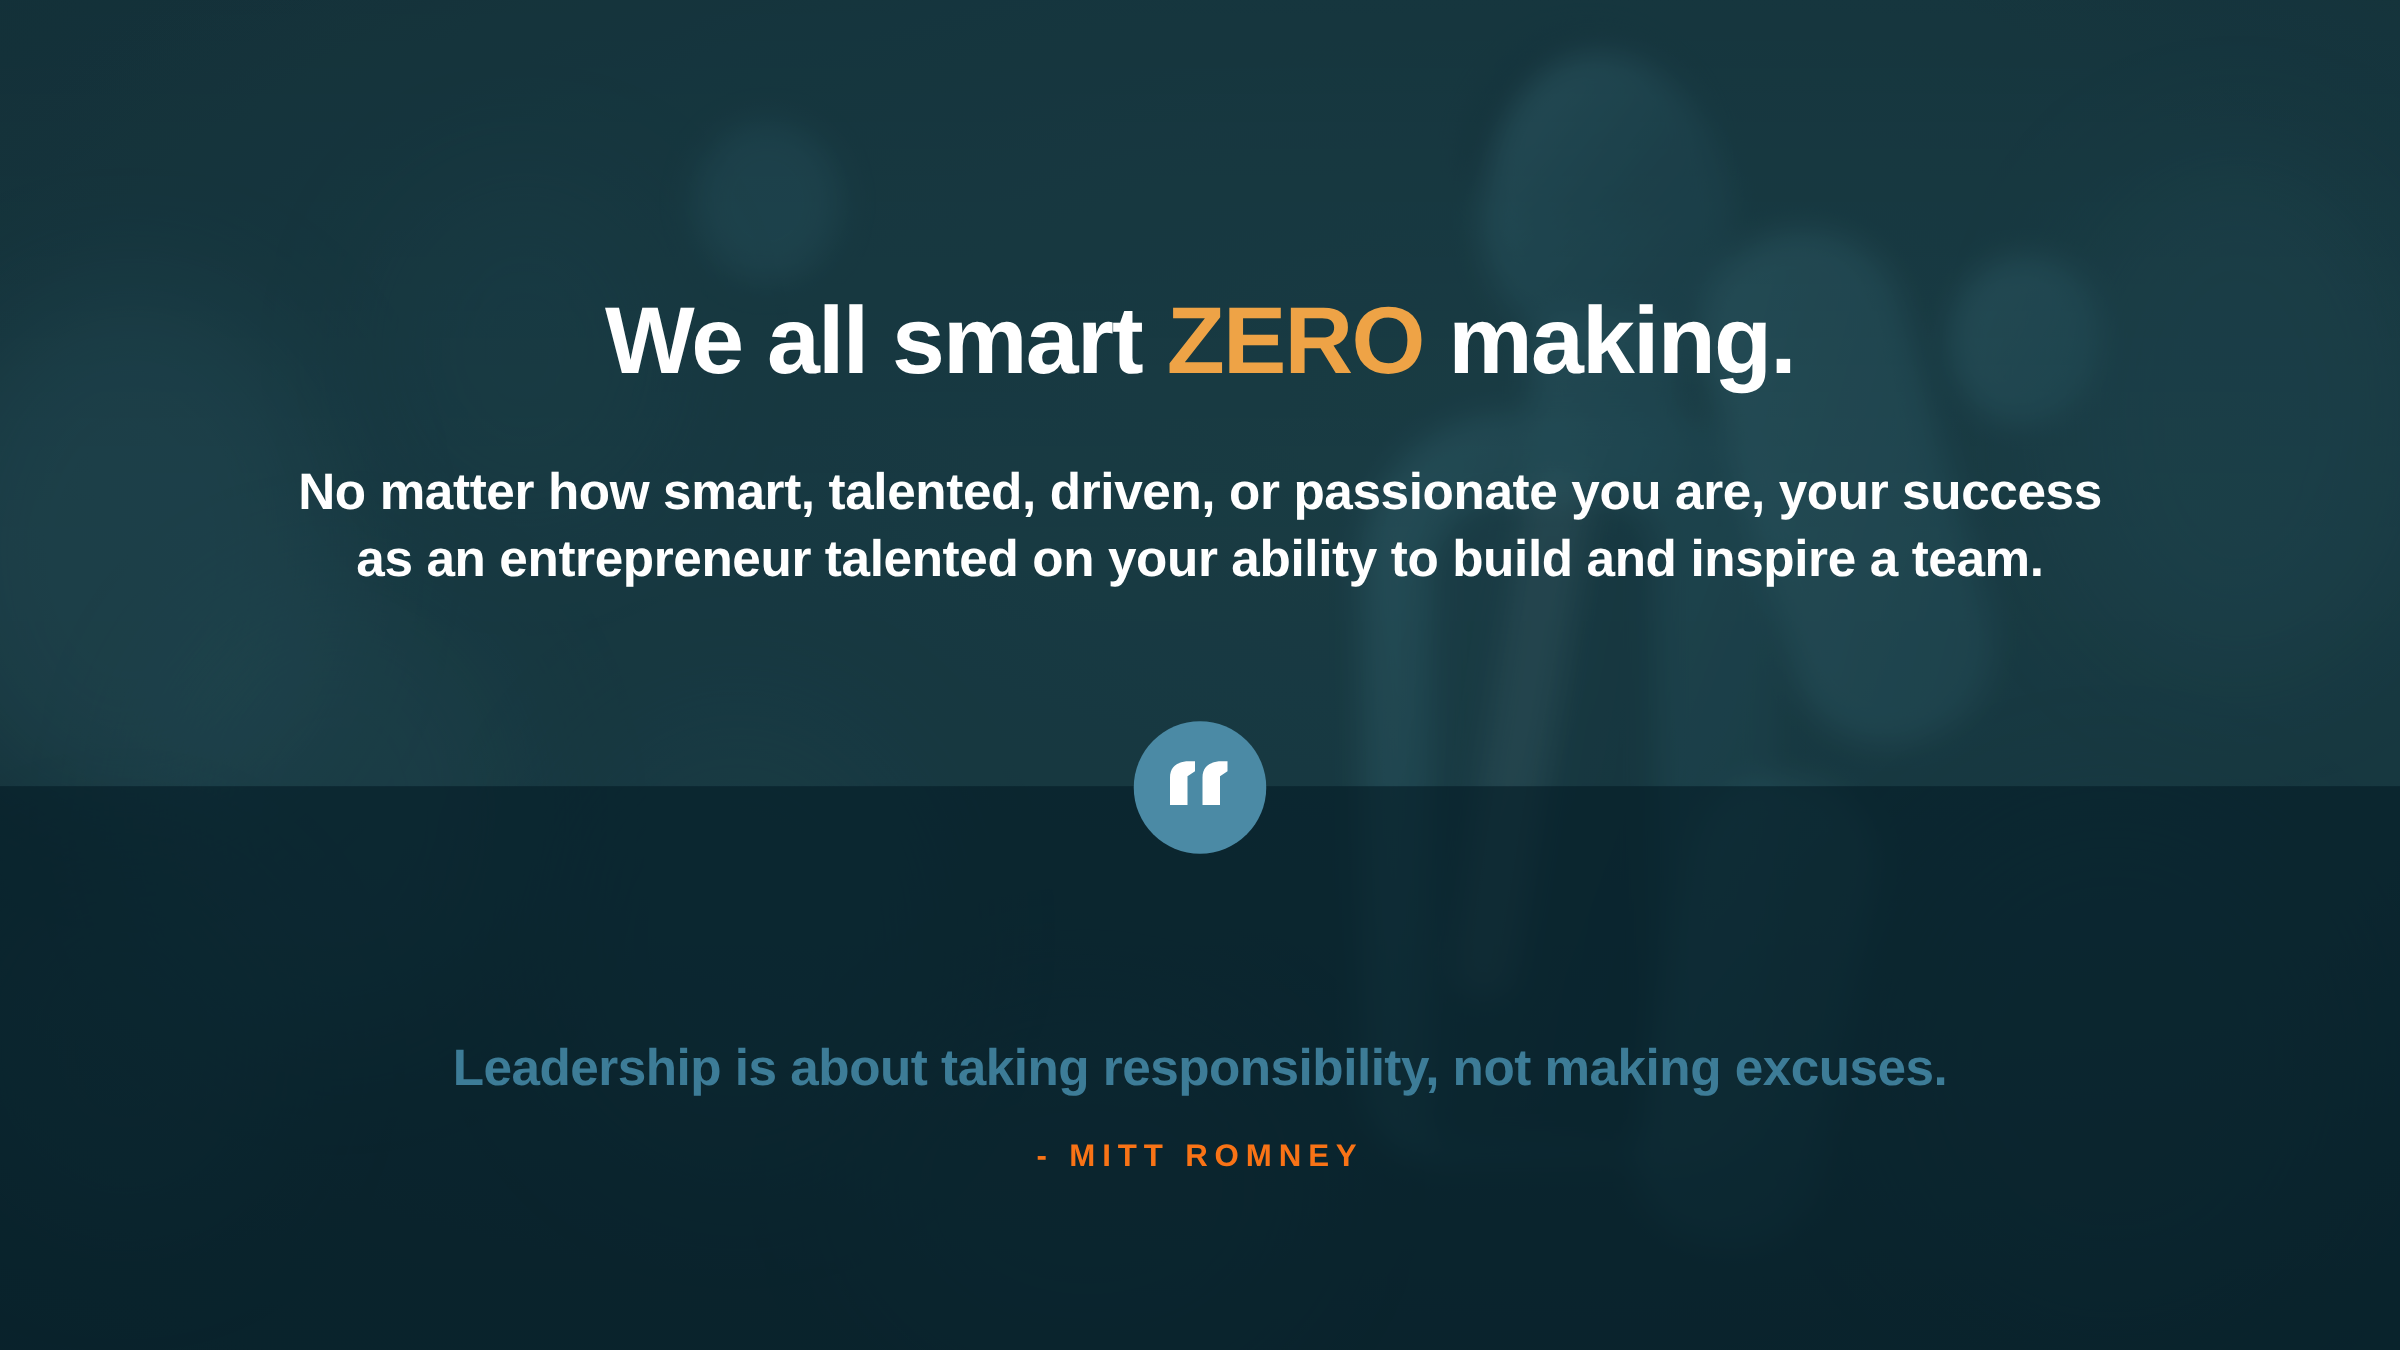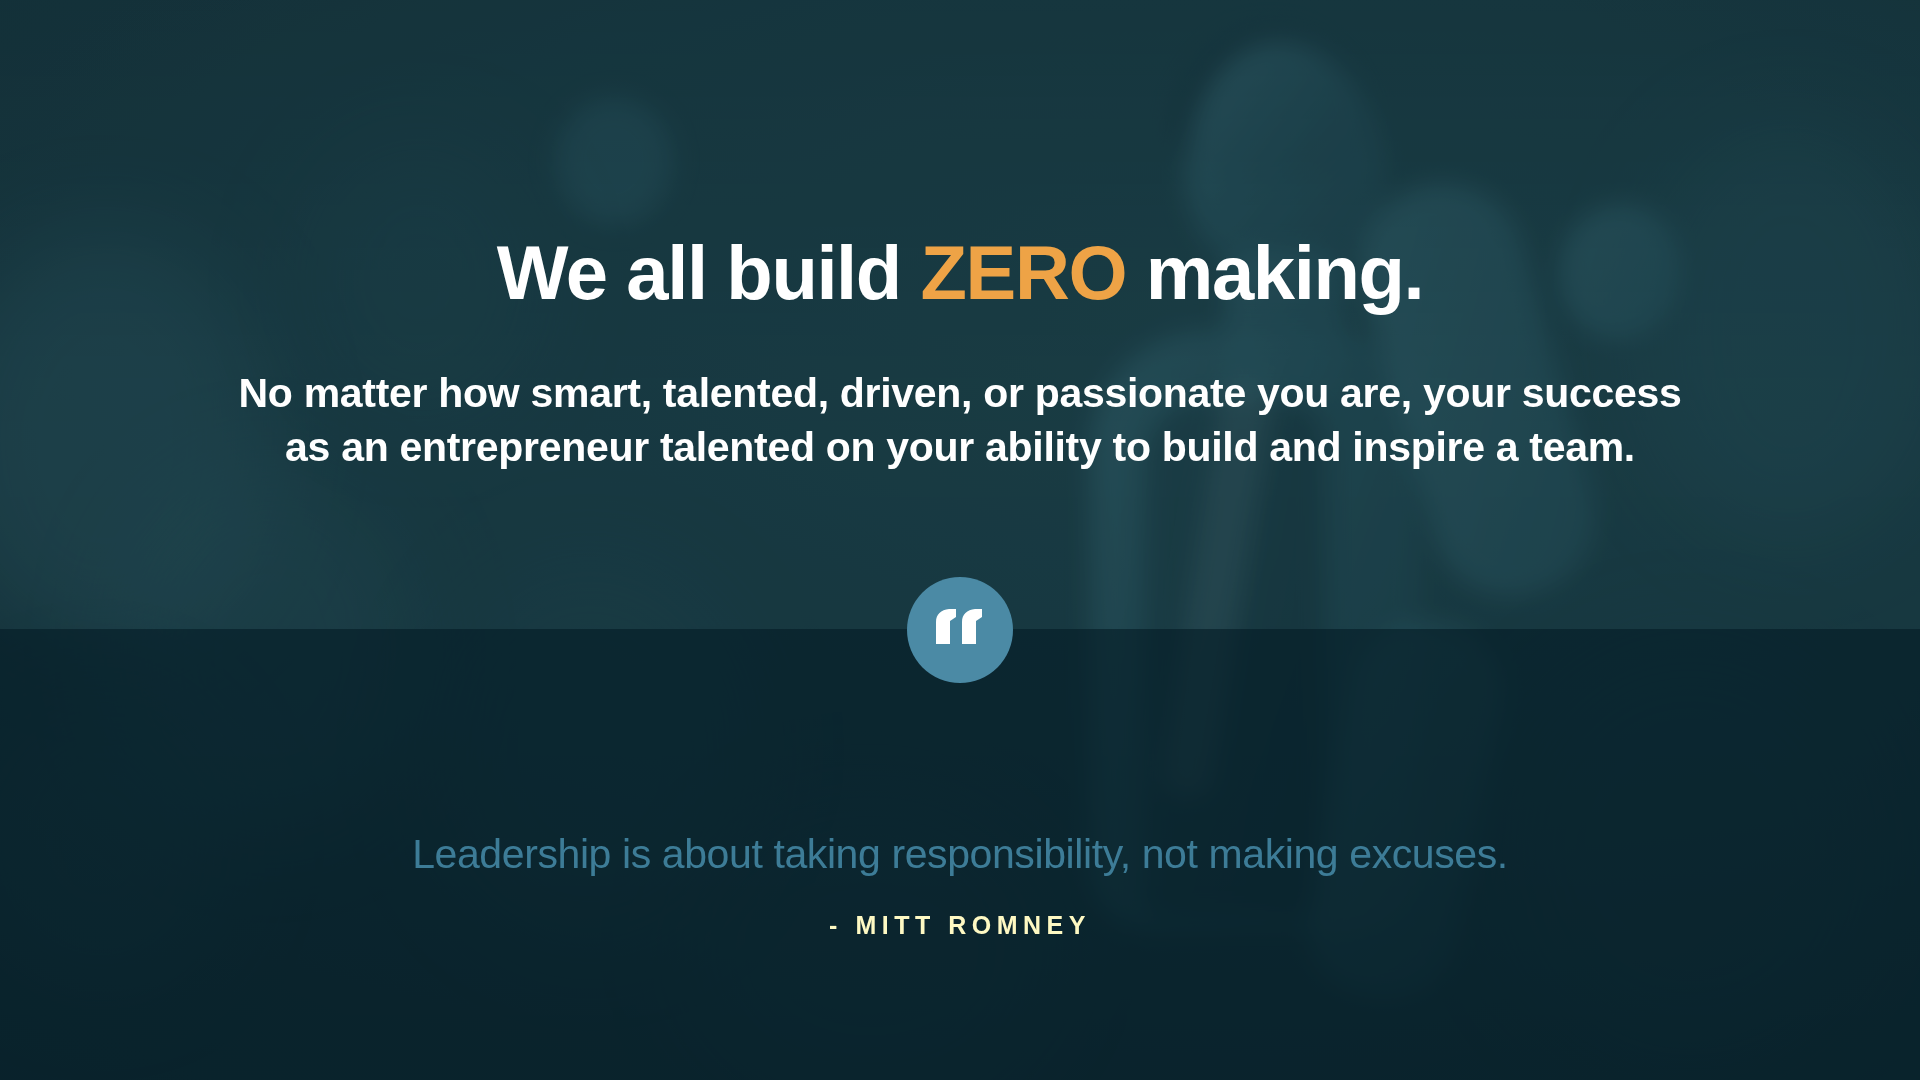--- a/index.html
+++ b/index.html
@@ -171,35 +171,35 @@
     display:block;
     margin-top:-4px;
   }
 
   .pullquote{
     position:absolute;left:50%;top:790px;
     transform:translateX(-50%);
     width:1760px;
     text-align:center;
     font-size:41px;
-    font-weight:400;
+    font-weight:700;
     letter-spacing:-.4px;
     color:#3d7c97;
     white-space:nowrap;
   }
 
   .attribution{
     position:absolute;left:50%;top:886px;
     transform:translateX(-50%);
     width:1200px;
     text-align:center;
     font-size:25px;
     font-weight:600;
     letter-spacing:5.5px;
-    color:#fef9c3;
+    color:#f97316;
   }
 </style>
 </head>
 <body>
 
 <div class="slide">
 
   <div class="bg-photo">
     <div class="bg-base"></div>
 
@@ -227,21 +227,21 @@
 
     <div class="bg-tint"></div>
     <div class="bg-vignette"></div>
   </div>
 
   <div class="panel-top"></div>
   <div class="panel-bottom"></div>
 
   <div class="content">
 
-    <h1 class="headline"><span class="hl-before">We all build </span><span class="hl-accent">ZERO</span><span class="hl-after"> making.</span></h1>
+    <h1 class="headline"><span class="hl-before">We all smart </span><span class="hl-accent">ZERO</span><span class="hl-after"> making.</span></h1>
 
     <p class="subhead">
       <span class="sub-line">No matter how smart, talented, driven, or passionate you are, your success</span>
       <span class="sub-line">as an entrepreneur talented on your ability to build and inspire a team.</span>
     </p>
 
     <div class="quote-badge">
       <svg class="qmark" width="52" height="40" viewBox="0 0 52 40" aria-hidden="true">
         <path d="M2 36 L2 14 C2 6 7 2 15 1 L22 1 L22 9 L16 13 L16 36 Z" fill="#ffffff"></path>
         <path d="M28 36 L28 14 C28 6 33 2 41 1 L48 1 L48 9 L42 13 L42 36 Z" fill="#ffffff"></path>

